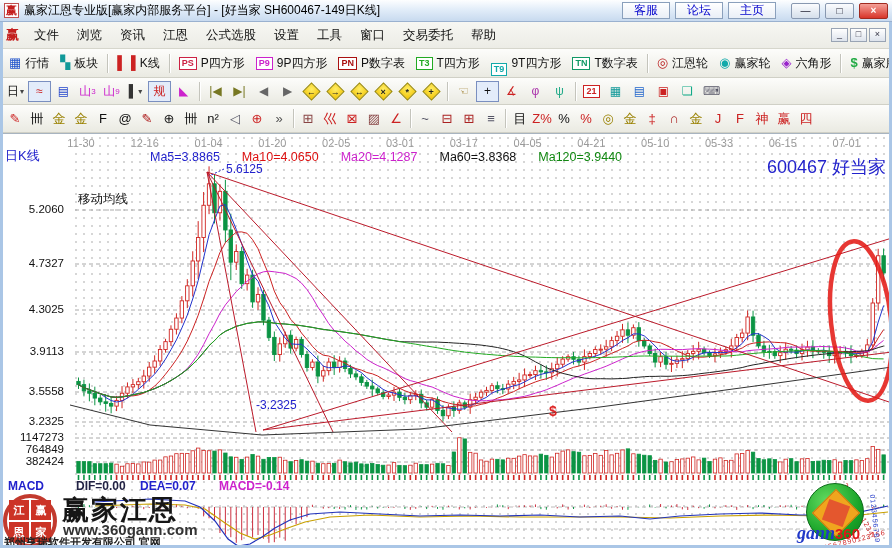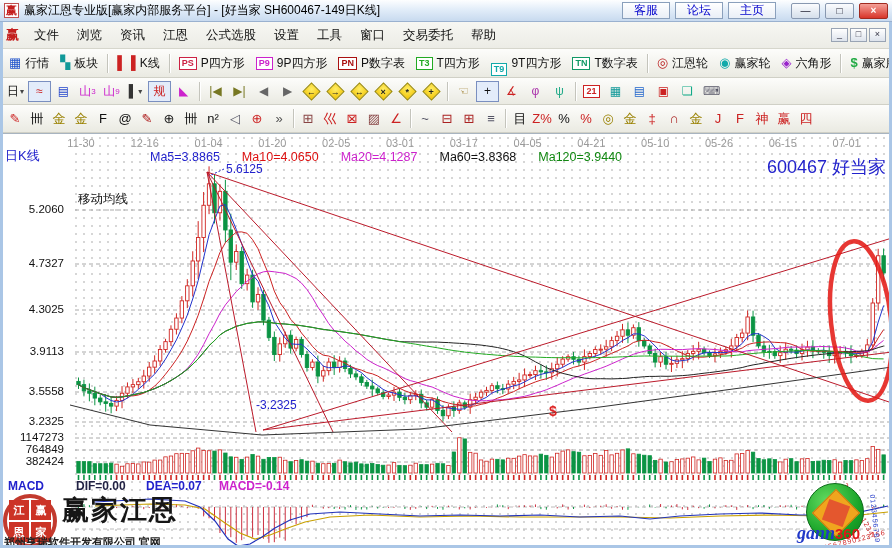--- a/index.html
+++ b/index.html
@@ -1206,49 +1206,50 @@
     <span class="date-label" style="left: 63px; top: 3px;">11-30</span>
         <span class="date-label" style="left: 126.8px; top: 3px;">12-16</span>
         <span class="date-label" style="left: 190.6px; top: 3px;">01-04</span>
         <span class="date-label" style="left: 254.4px; top: 3px;">01-20</span>
         <span class="date-label" style="left: 318.2px; top: 3px;">02-05</span>
         <span class="date-label" style="left: 382px; top: 3px;">03-01</span>
         <span class="date-label" style="left: 445.8px; top: 3px;">03-17</span>
         <span class="date-label" style="left: 509.6px; top: 3px;">04-05</span>
         <span class="date-label" style="left: 573.4px; top: 3px;">04-21</span>
         <span class="date-label" style="left: 637.2px; top: 3px;">05-10</span>
-        <span class="date-label" style="left: 701px; top: 3px;">05-26</span>
+        <span class="date-label" style="left: 701px; top: 3px;">05-33</span>
         <span class="date-label" style="left: 764.8px; top: 3px;">06-15</span>
         <span class="date-label" style="left: 828.6px; top: 3px;">07-01</span>
         <span class="axis-label" style="left: 0px; top: 69px;">5.2060</span>
         <span class="axis-label" style="left: 0px; top: 123px;">4.7327</span>
         <span class="axis-label" style="left: 0px; top: 169px;">4.3025</span>
         <span class="axis-label" style="left: 0px; top: 211px;">3.9113</span>
         <span class="axis-label" style="left: 0px; top: 251px;">3.5558</span>
         <span class="axis-label" style="left: 0px; top: 281px;">3.2325</span>
         <span class="axis-label" style="left: 0px; top: 297px;">1147273</span>
         <span class="axis-label" style="left: 0px; top: 309px;">764849</span>
         <span class="axis-label" style="left: 0px; top: 321px;">382424</span>
         <span class="macd-item" style="color: rgb(34, 34, 204); left: 8px;">MACD</span>
         <span class="macd-item" style="color: rgb(34, 34, 68); left: 76px;">DIF=0.00</span>
-        <span class="macd-item" style="color: rgb(34, 34, 204); left: 146px;">DEA=0.07</span>
+        <span class="macd-item" style="color: rgb(34, 34, 204); left: 140px;">DEA=0.07</span>
         <span class="macd-item" style="color: rgb(204, 34, 204); left: 219px;">MACD=-0.14</span>
         <span class="anno" style="color: rgb(34, 34, 204); left: 226px; top: 28px; font-size: 12px;">5.6125</span>
         <span class="anno" style="color: rgb(34, 34, 204); left: 256px; top: 264px; font-size: 12px;">-3.2325</span>
         <span class="anno" style="color: rgb(221, 34, 34); left: 549px; top: 269px; font-size: 14px; font-weight: bold;">$</span>
       </div>
   </div>
 
   <div class="seal" id="seal">
       <b>江</b>
       <b>赢</b>
       <b>恩</b>
       <b>家</b>
     </div>
   <div class="brand">赢家江恩</div>
+  <div class="url">www.360gann.com</div>
   <div class="company">郑州亨瑞软件开发有限公司 官网</div>
 
   <div class="g360">
     <span class="arc arc1">345678901234</span>
     <span class="arc arc2">34567890123456</span>
     <span class="arc arc3">0123456789</span>
     <div class="g360-circle">
       <span class="g360-d1"></span>
       <span class="g360-d2"></span>
     </div>

